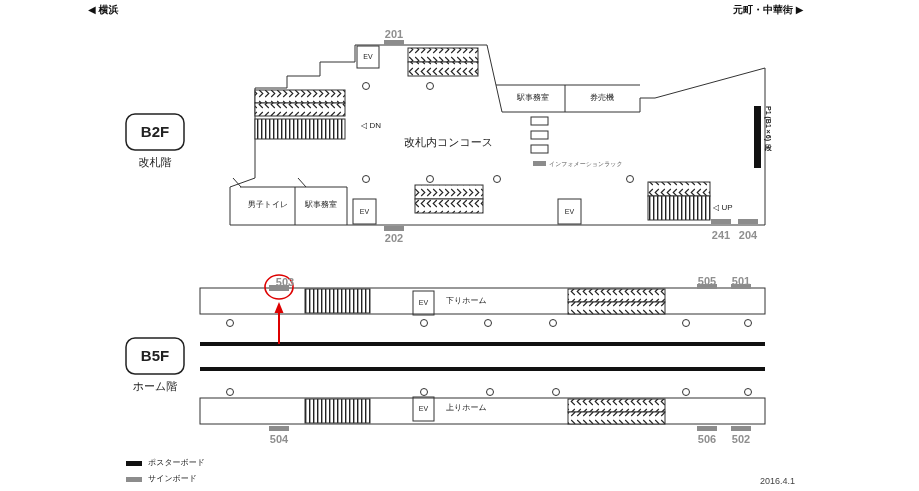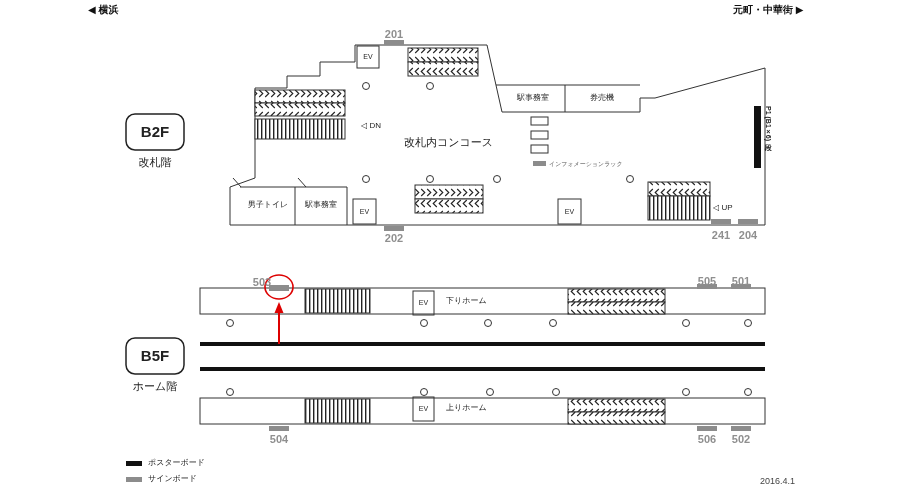--- a/index.html
+++ b/index.html
@@ -161,21 +161,21 @@
 
   <div class="t floorname" style="left:126px;top:114px;width:58px;height:36px;">B2F</div>
   <div class="t caption" style="left:114px;top:156px;width:82px;">改札階</div>
   <div class="t floorname" style="left:126px;top:338px;width:58px;height:36px;">B5F</div>
   <div class="t caption" style="left:114px;top:380px;width:82px;">ホーム階</div>
 
   <div class="t num" style="left:374px;top:28px;width:40px;">201</div>
   <div class="t num" style="left:374px;top:232px;width:40px;">202</div>
   <div class="t num" style="left:701px;top:229px;width:40px;">241</div>
   <div class="t num" style="left:728px;top:229px;width:40px;">204</div>
-  <div class="t num" style="left:242px;top:276px;width:40px;">503</div>
+  <div class="t num" style="left:265px;top:276px;width:40px;">503</div>
   <div class="t num" style="left:687px;top:275px;width:40px;">505</div>
   <div class="t num" style="left:721px;top:275px;width:40px;">501</div>
   <div class="t num" style="left:259px;top:433px;width:40px;">504</div>
   <div class="t num" style="left:687px;top:433px;width:40px;">506</div>
   <div class="t num" style="left:721px;top:433px;width:40px;">502</div>
 
   <div class="t room c" style="left:502px;top:94px;width:62px;">駅事務室</div>
   <div class="t room c" style="left:567px;top:94px;width:70px;">券売機</div>
   <div class="t" style="left:404px;top:136px;font-size:11px;">改札内コンコース</div>
   <div class="t room c" style="left:241px;top:201px;width:54px;">男子トイレ</div>

